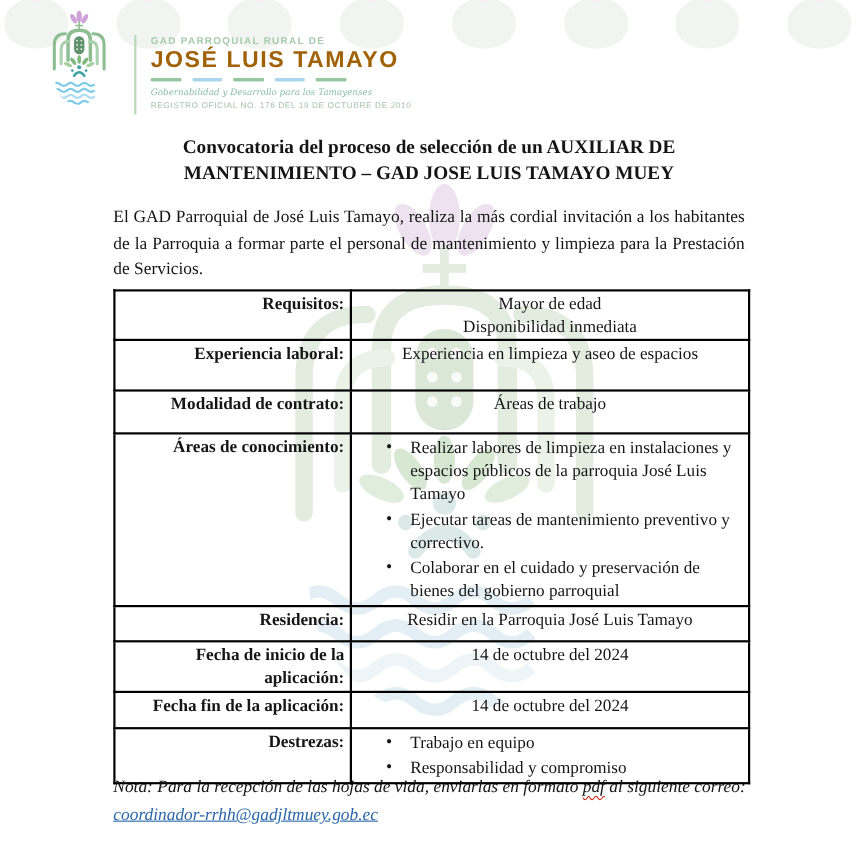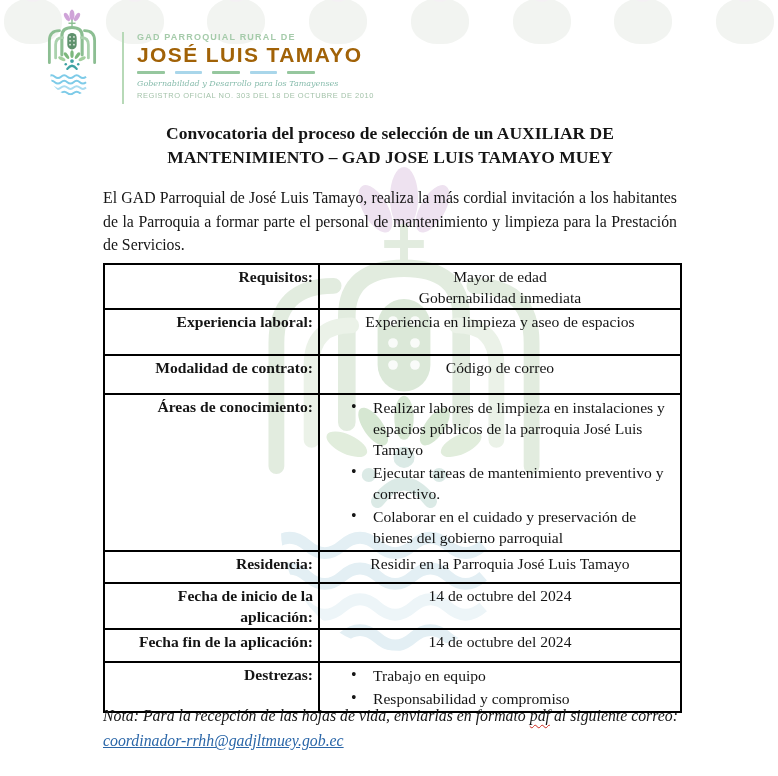--- a/index.html
+++ b/index.html
@@ -149,47 +149,47 @@
       <div class="org-line1">GAD PARROQUIAL RURAL DE</div>
       <div class="org-name">JOSÉ LUIS TAMAYO</div>
       <div class="divider-dashes">
         <div class="dash g"></div>
         <div class="dash b"></div>
         <div class="dash g"></div>
         <div class="dash b"></div>
         <div class="dash g"></div>
       </div>
       <div class="motto">Gobernabilidad y Desarrollo para los Tamayenses</div>
-      <div class="registro">REGISTRO OFICIAL NO. 303 DEL 18 DE OCTUBRE DE 2010</div>
+      <div class="registro">REGISTRO OFICIAL NO. 176 DEL 19 DE OCTUBRE DE 2010</div>
     </div>
   </div>
 
   <div class="doc-title">
     <div>Convocatoria del proceso de selección de un AUXILIAR DE</div>
     <div>MANTENIMIENTO – GAD JOSE LUIS TAMAYO MUEY</div>
   </div>
 
   <div class="intro">El GAD Parroquial de José Luis Tamayo, realiza la más cordial invitación a los habitantes de la Parroquia a formar parte el personal de mantenimiento y limpieza para la Prestación de Servicios.</div>
 
   <table class="req">
     <tbody>
         <tr class="r1">
       <td class="lbl">Requisitos:</td>
       <td class="val">
         <div>Mayor de edad</div>
-        <div>Gobernabilidad inmediata</div>
+        <div>Disponibilidad inmediata</div>
       </td>
     </tr>
     <tr class="r2">
       <td class="lbl">Experiencia laboral:</td>
       <td class="val">Experiencia en limpieza y aseo de espacios</td>
     </tr>
     <tr class="r3">
       <td class="lbl">Modalidad de contrato:</td>
-      <td class="val">Código de correo</td>
+      <td class="val">Áreas de trabajo</td>
     </tr>
     <tr class="r4">
       <td class="lbl">Áreas de conocimiento:</td>
       <td>
         <ul class="bullets">
           <li>Realizar labores de limpieza en instalaciones y espacios públicos de la parroquia José Luis Tamayo</li>
           <li>Ejecutar tareas de mantenimiento preventivo y correctivo.</li>
           <li>Colaborar en el cuidado y preservación de bienes del gobierno parroquial</li>
         </ul>
       </td>

